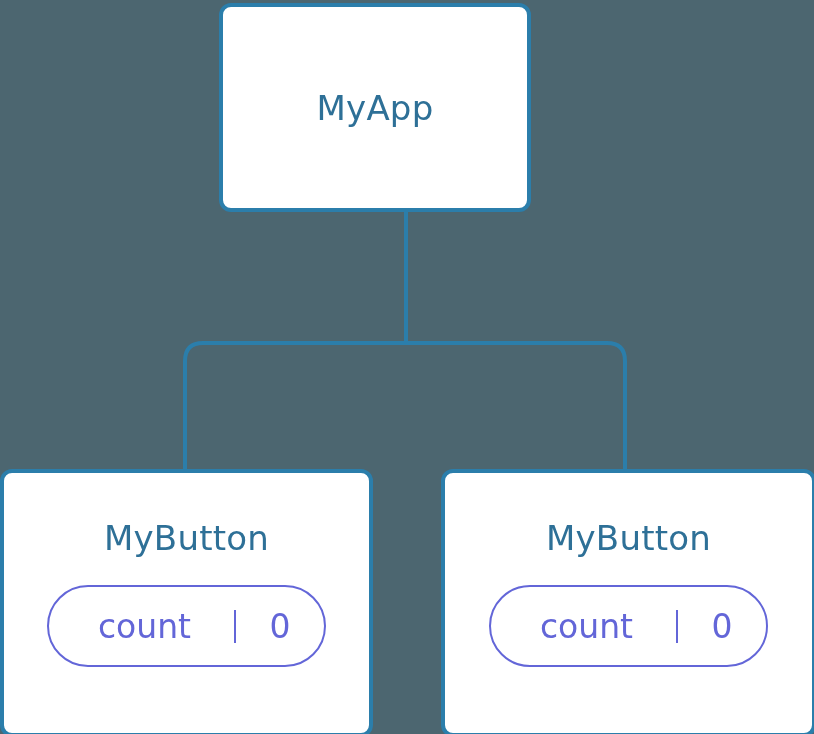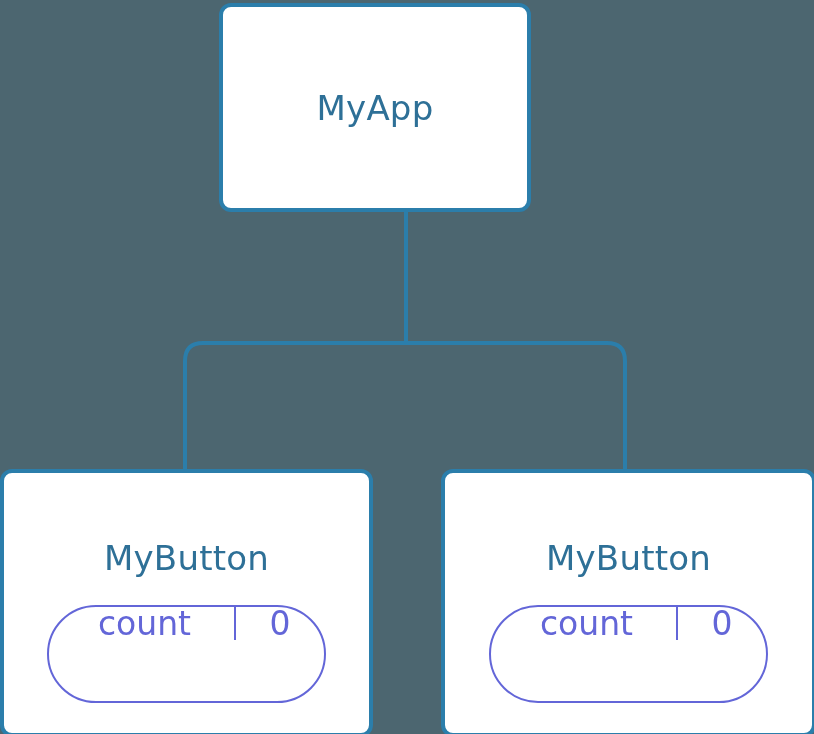--- a/index.html
+++ b/index.html
@@ -70,33 +70,33 @@
   }
   #node-mybutton-0 {
     left: 0px;
     width: 373px;
   }
   #node-mybutton-1 {
     left: 441px;
     width: 375px;
   }
   .node-child .node-title {
-    margin-top: 68px;
+    margin-top: 48px;
   }
 
   
   .state-pill {
     position: relative;
     margin-top: 30px;
-    height: 98px;
+    height: 82px;
     box-sizing: border-box;
     border: 2px solid #6366d8;
     border-radius: 49px;
     display: flex;
-    align-items: flex-start;
+    align-items: center;
     background: transparent;
   }
   .pill-key,
   .pill-value {
     display: flex;
     align-items: center;
     justify-content: center;
     color: #6366d8;
     font-size: 33px;
     line-height: 1;

